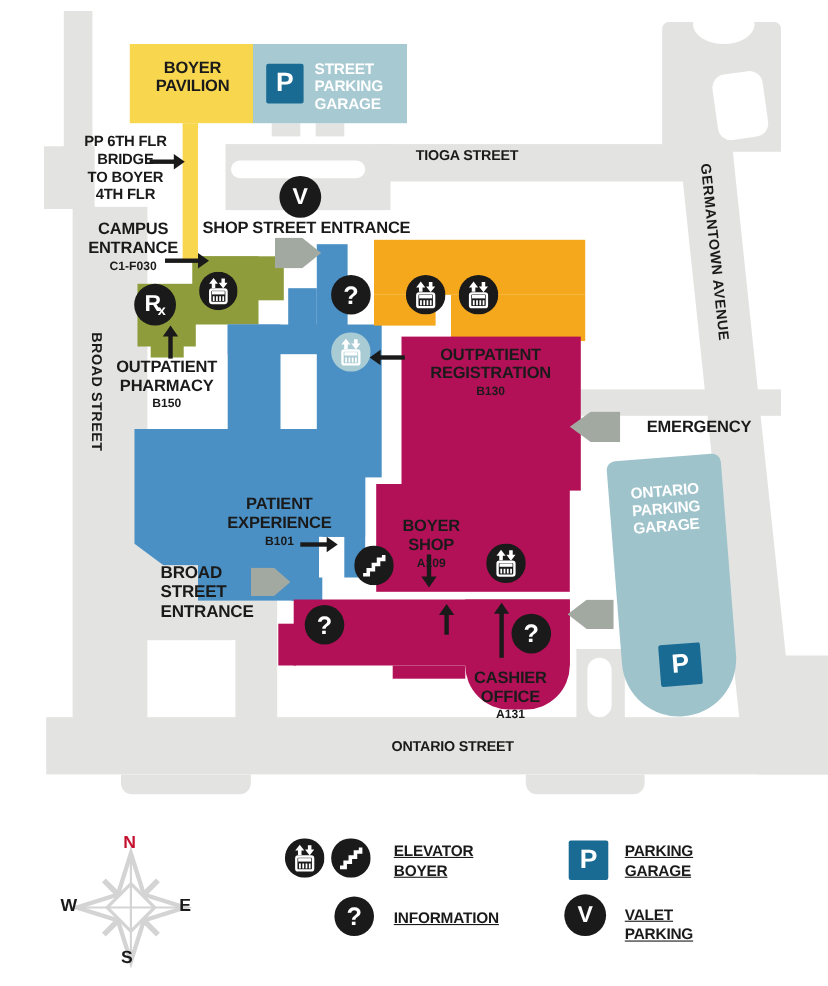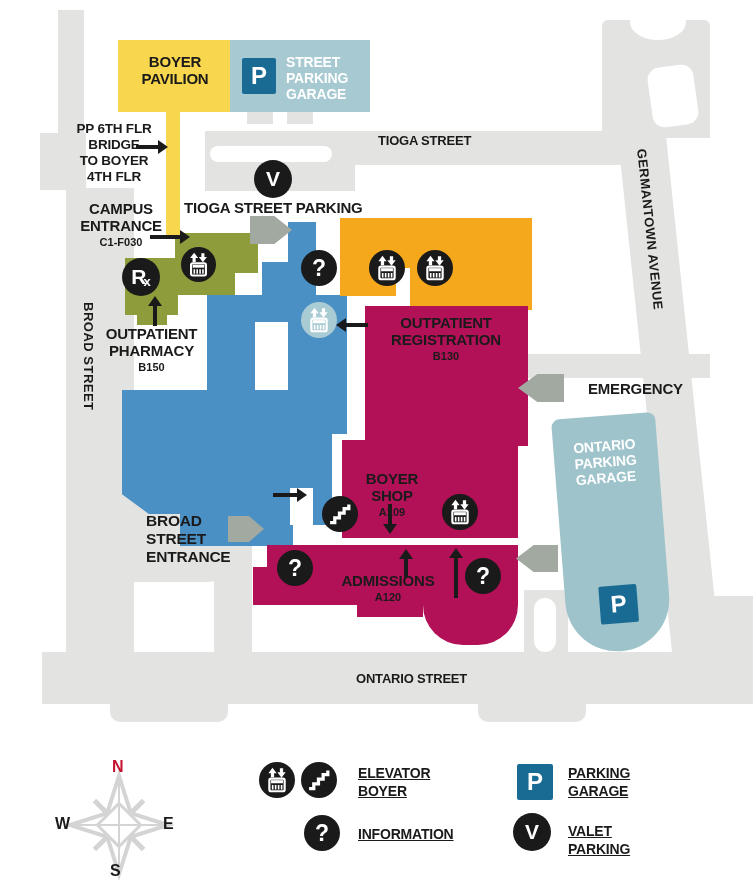--- a/index.html
+++ b/index.html
@@ -192,49 +192,55 @@
   </div>
   <div class="lbl center" style="left:58px;top:121px;width:112px;font-size:13.5px;line-height:16px;">
     <div>PP 6TH FLR</div>
       <div>BRIDGE</div>
     <div>TO BOYER</div>
       <div>4TH FLR</div>
   </div>
   <div class="lbl" style="left:378px;top:134px;font-size:13px;">TIOGA STREET</div>
   <div class="lbl" style="left:648px;top:148px;font-size:13px;letter-spacing:0.5px;transform:rotate(84deg);transform-origin:0 0;">GERMANTOWN AVENUE</div>
   <div class="lbl" style="left:95px;top:302px;font-size:13px;letter-spacing:0.5px;transform:rotate(90deg);transform-origin:0 0;">BROAD STREET</div>
-  <div class="lbl" style="left:184px;top:199px;font-size:15px;">TIOGA STREET PARKING</div>
+  <div class="lbl" style="left:184px;top:199px;font-size:15px;">SHOP STREET ENTRANCE</div>
   <div class="lbl center" style="left:76px;top:200px;width:90px;font-size:15px;">
     <div>CAMPUS</div>
       <div>ENTRANCE</div>
     <div class="code">C1-F030</div>
   </div>
   <div class="lbl center" style="left:104px;top:325px;width:95px;font-size:15px;">
     <div>OUTPATIENT</div>
       <div>PHARMACY</div>
     <div class="code">B150</div>
   </div>
   <div class="lbl center" style="left:370px;top:314px;width:152px;font-size:15px;">
     <div>OUTPATIENT</div>
       <div>REGISTRATION</div>
     <div class="code">B130</div>
   </div>
   <div class="lbl" style="left:570px;top:380px;font-size:15px;margin-left:18px;">EMERGENCY</div>
+  <div class="lbl center" style="left:196px;top:450px;width:116px;font-size:15px;">
+    <div>PATIENT</div>
+      <div>EXPERIENCE</div>
+    <div class="code">B101</div>
+  </div>
   <div class="lbl center" style="left:346px;top:470px;width:92px;font-size:15px;">
     <div>BOYER SHOP</div>
     <div class="code">A109</div>
   </div>
   <div class="lbl" style="left:146px;top:512px;font-size:15.5px;line-height:18px;">
     <div>BROAD</div>
     <div>STREET</div>
     <div>ENTRANCE</div>
   </div>
-  <div class="lbl center" style="left:333px;top:572px;width:110px;font-size:15px;">
-    <div>ADMISSIONS</div>
-    <div class="code">A120</div>
+  <div class="lbl center" style="left:416px;top:608px;width:96px;font-size:15px;">
+    <div>CASHIER</div>
+      <div>OFFICE</div>
+    <div class="code">A131</div>
   </div>
   <div class="lbl" style="left:356px;top:672px;font-size:13px;">ONTARIO STREET</div>
 
   <svg class="icon-svg" style="left:259px;top:762px;" width="36" height="36" viewBox="0 0 40 40">
       <use href="#sym-elevator"></use>
     </svg>
   <svg class="icon-svg" style="left:301px;top:762px;" width="36" height="36" viewBox="0 0 40 40">
       <use href="#sym-stairs"></use>
     </svg>
   <div class="lbl legend-txt" style="left:358px;top:764px;">

